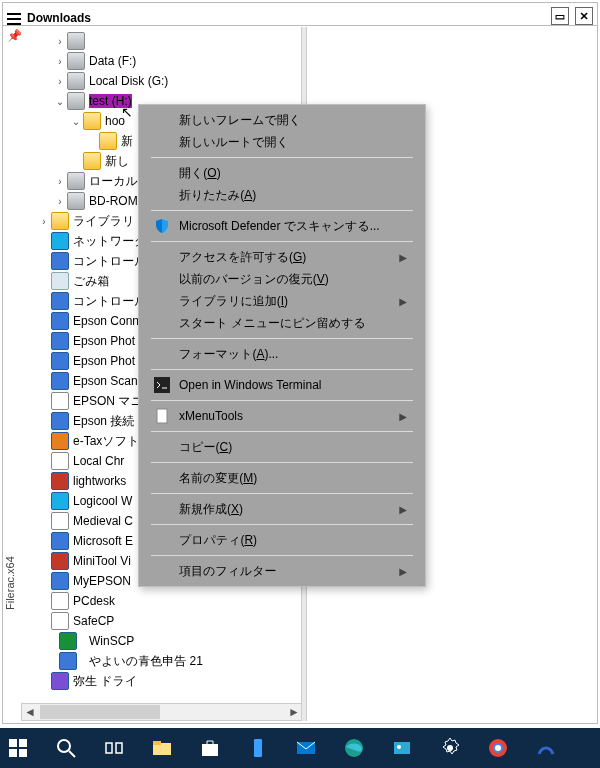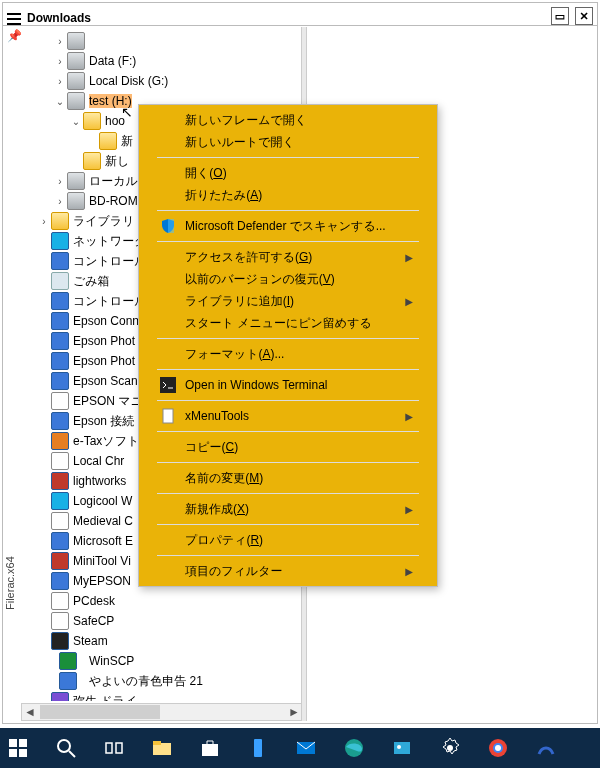--- a/index.html
+++ b/index.html
@@ -9,28 +9,28 @@
   .titlebar .icon svg{display:block}
   .title{font-weight:700;font-size:12px;flex:1}
   .tb-right{display:flex;gap:6px}
   .tb-btn{width:16px;height:16px;display:flex;align-items:center;justify-content:center;border:1px solid #666;background:#fff;font-size:11px;line-height:1;font-weight:700}
   .pin{position:absolute;left:4px;top:26px;font-size:12px}
   .tree{position:absolute;left:18px;top:28px;right:294px;bottom:22px;overflow:hidden}
   .row{display:flex;align-items:center;height:20px;white-space:nowrap}
   .exp{width:14px;text-align:center;color:#555;display:inline-block;font-size:10px}
   .ic{width:16px;height:16px;display:inline-block;margin-right:4px;border-radius:2px;position:relative;flex:0 0 16px}
   .lbl{white-space:nowrap}
-  .sel{background:#fdba74}
+  .sel{background:#a21caf}
   .cursor{position:absolute;font-size:14px;color:#000;z-index:3}
   .vs{position:absolute;left:4px;top:610px;transform:rotate(-90deg);transform-origin:left top;font-size:11px;color:#444}
   .hscroll{position:absolute;left:18px;right:294px;bottom:2px;height:16px;background:#f0f0f0;border:1px solid #ccc;display:flex;align-items:center}
   .hscroll .sb-btn{width:16px;height:14px;display:flex;align-items:center;justify-content:center;color:#555}
   .hscroll .thumb{height:14px;background:#cfcfcf;width:120px;margin-left:2px}
   .divider{position:absolute;top:24px;bottom:2px;right:290px;width:4px;background:#e9e9e9;border-left:1px solid #ccc;border-right:1px solid #ccc}
-  .ctx{position:absolute;left:138px;top:104px;width:266px;background:#eab308;border:1px solid #bebebe;box-shadow:2px 3px 8px rgba(0,0,0,.25);padding:4px 16px;z-index:5}
+  .ctx{position:absolute;left:138px;top:104px;width:266px;background:#a3a3a3;border:1px solid #bebebe;box-shadow:2px 3px 8px rgba(0,0,0,.25);padding:4px 10px;z-index:5}
   .mi{height:22px;display:flex;align-items:center;padding-left:30px;padding-right:10px;position:relative;font-size:12px}
   .mi .arw{position:absolute;right:8px;font-size:10px;color:#444}
   .mi .mi-ic{position:absolute;left:5px;top:3px;width:16px;height:16px}
   .sep{height:1px;background:#dcdcdc;margin:4px 2px}
   u{text-decoration:underline}
   .taskbar{position:absolute;left:0;right:0;bottom:0;height:40px;background:#0e2a47;display:flex;align-items:center;padding:0 6px;gap:24px}
   .tb-item{width:24px;height:24px;display:flex;align-items:center;justify-content:center;color:#fff}
   .tb-item svg{width:20px;height:20px}
   
   .ic-disk{background:linear-gradient(#dfe3e6,#a8adb1);border:1px solid #888}
@@ -207,25 +207,20 @@
       <div class="row" style="padding-left: 16px;">
         <span class="exp"></span>
         <span class="ic ic-app w"></span>
         <span class="lbl">PCdesk</span>
       </div>
       <div class="row" style="padding-left: 16px;">
         <span class="exp"></span>
         <span class="ic ic-app w"></span>
         <span class="lbl">SafeCP</span>
       </div>
-      <div class="row" style="padding-left: 16px;">
-        <span class="exp"></span>
-        <span class="ic ic-app k"></span>
-        <span class="lbl">Steam</span>
-      </div>
       <div class="row" style="padding-left: 16px; gap: 8px;">
         <span class="exp"></span>
         <span class="ic ic-app g"></span>
         <span class="lbl">WinSCP</span>
       </div>
       <div class="row" style="padding-left: 16px; gap: 8px;">
         <span class="exp"></span>
         <span class="ic ic-app "></span>
         <span class="lbl">やよいの青色申告 21</span>
       </div>

